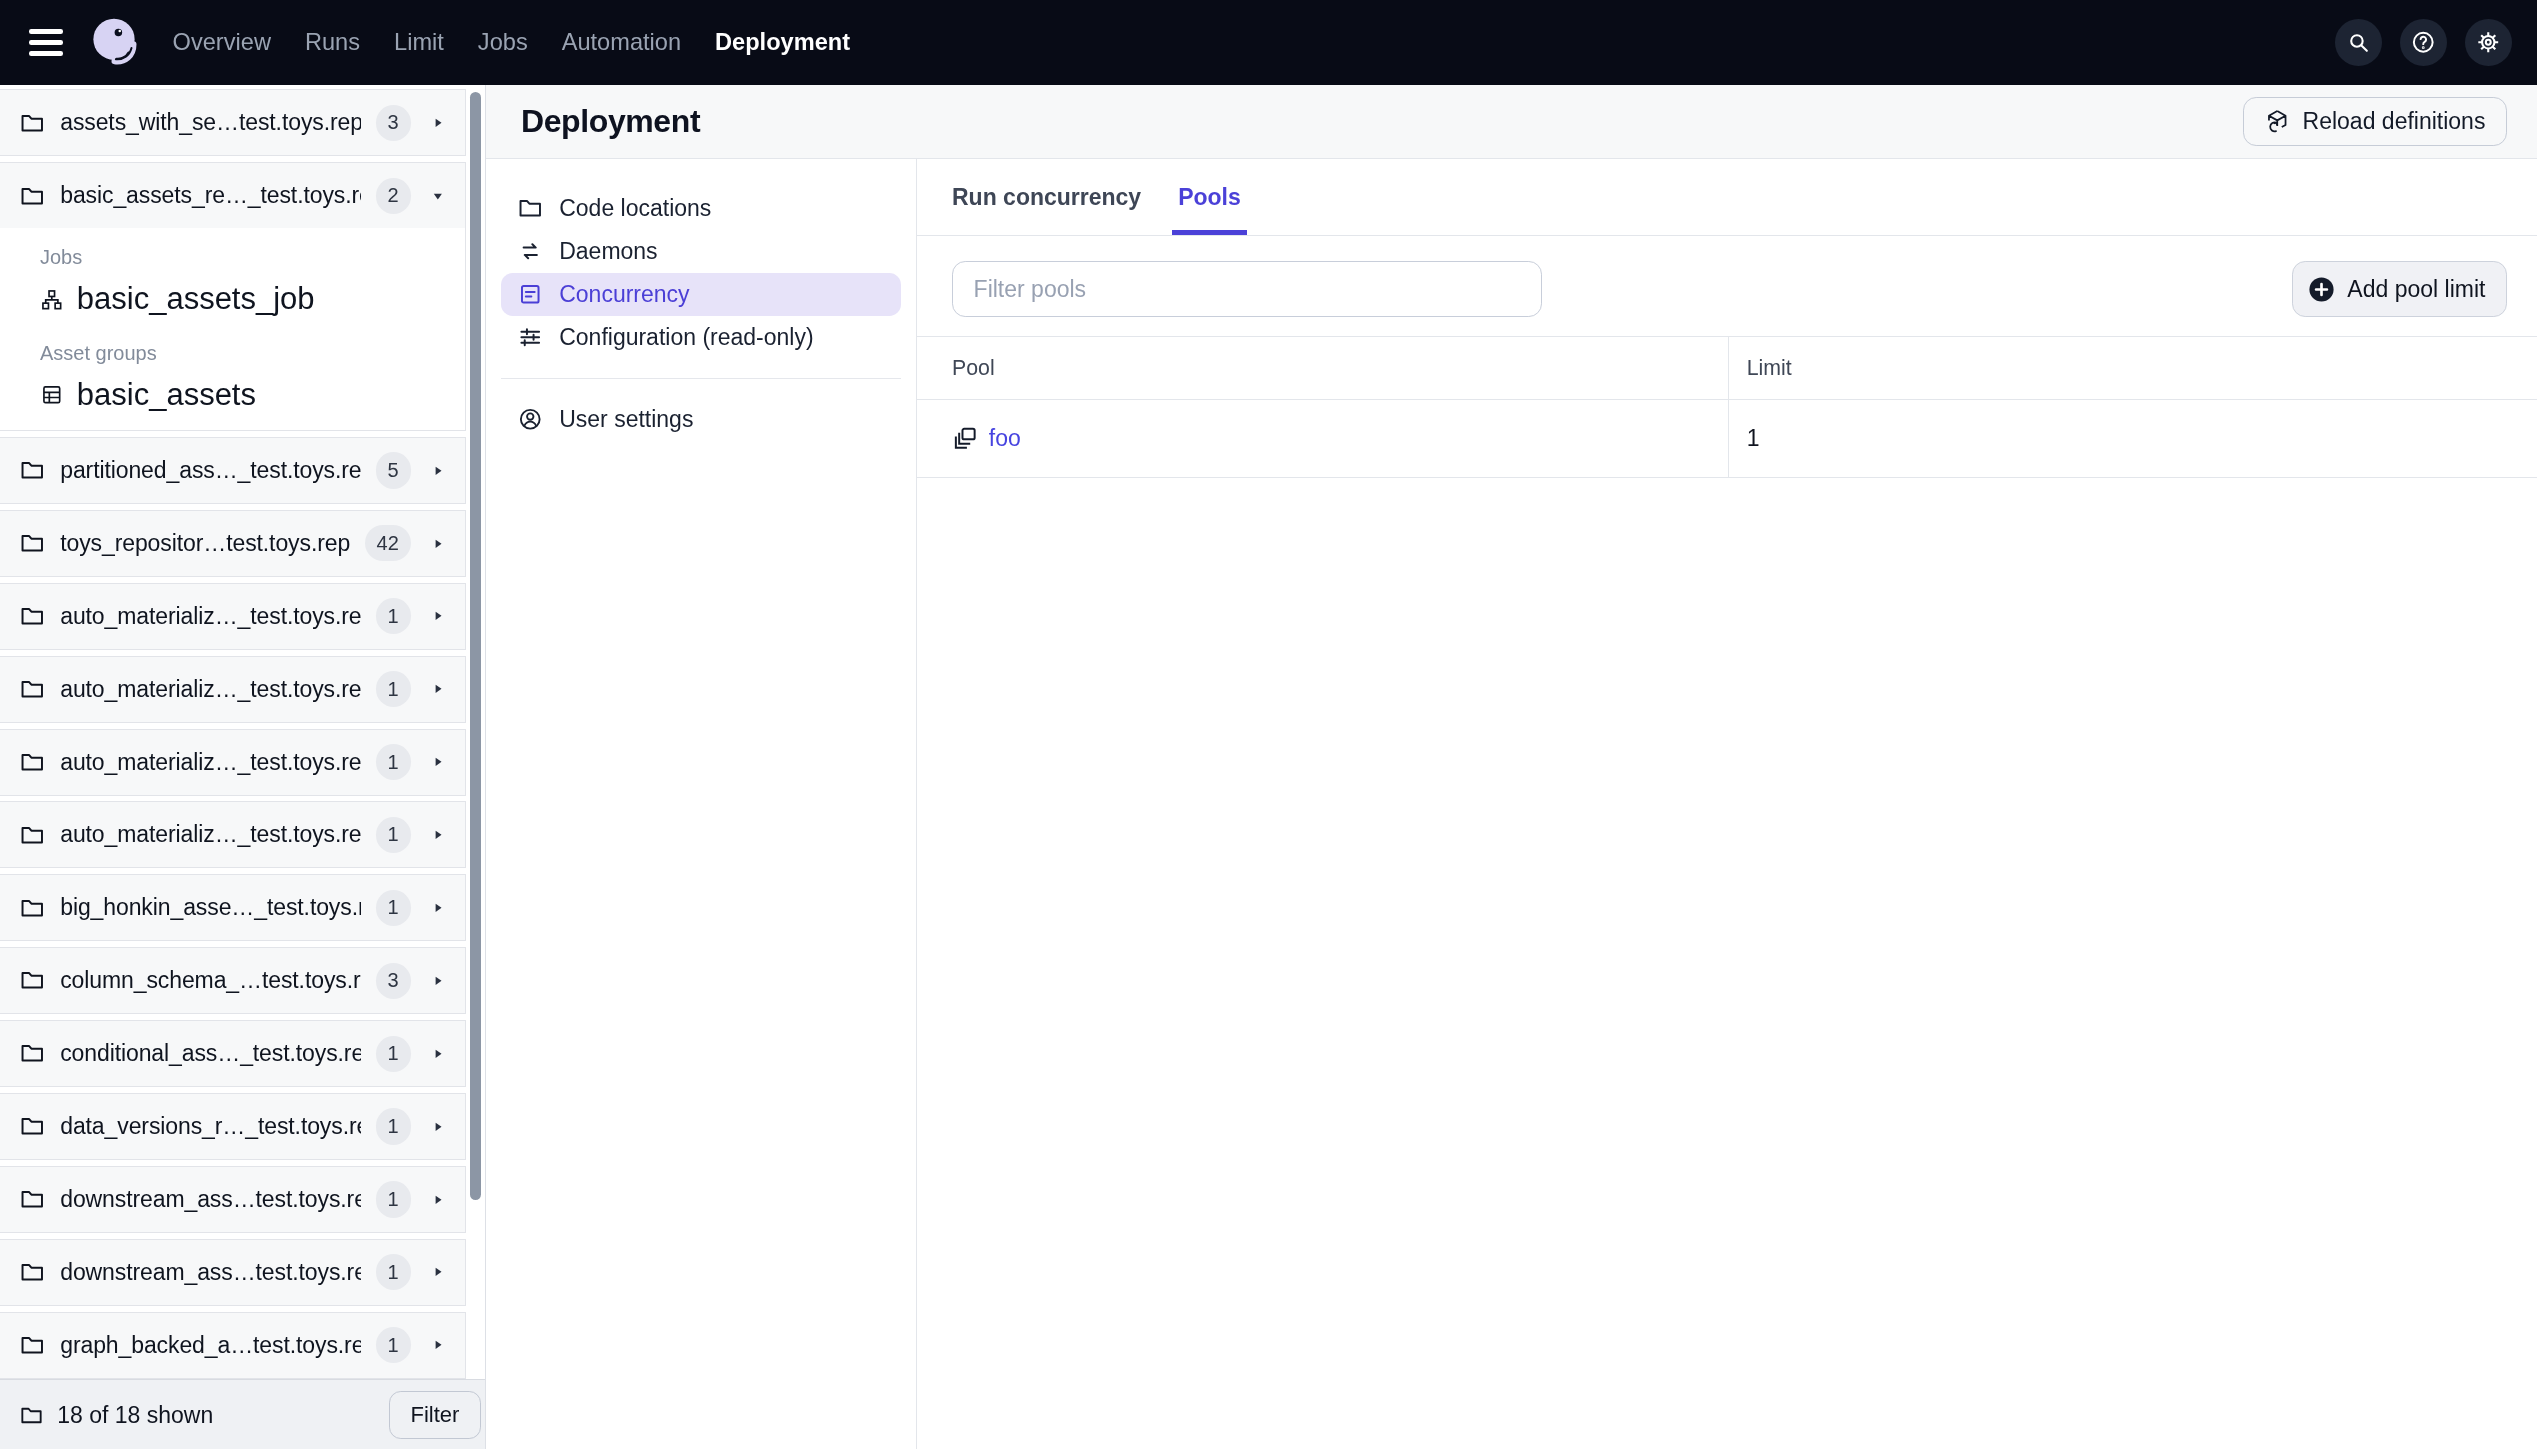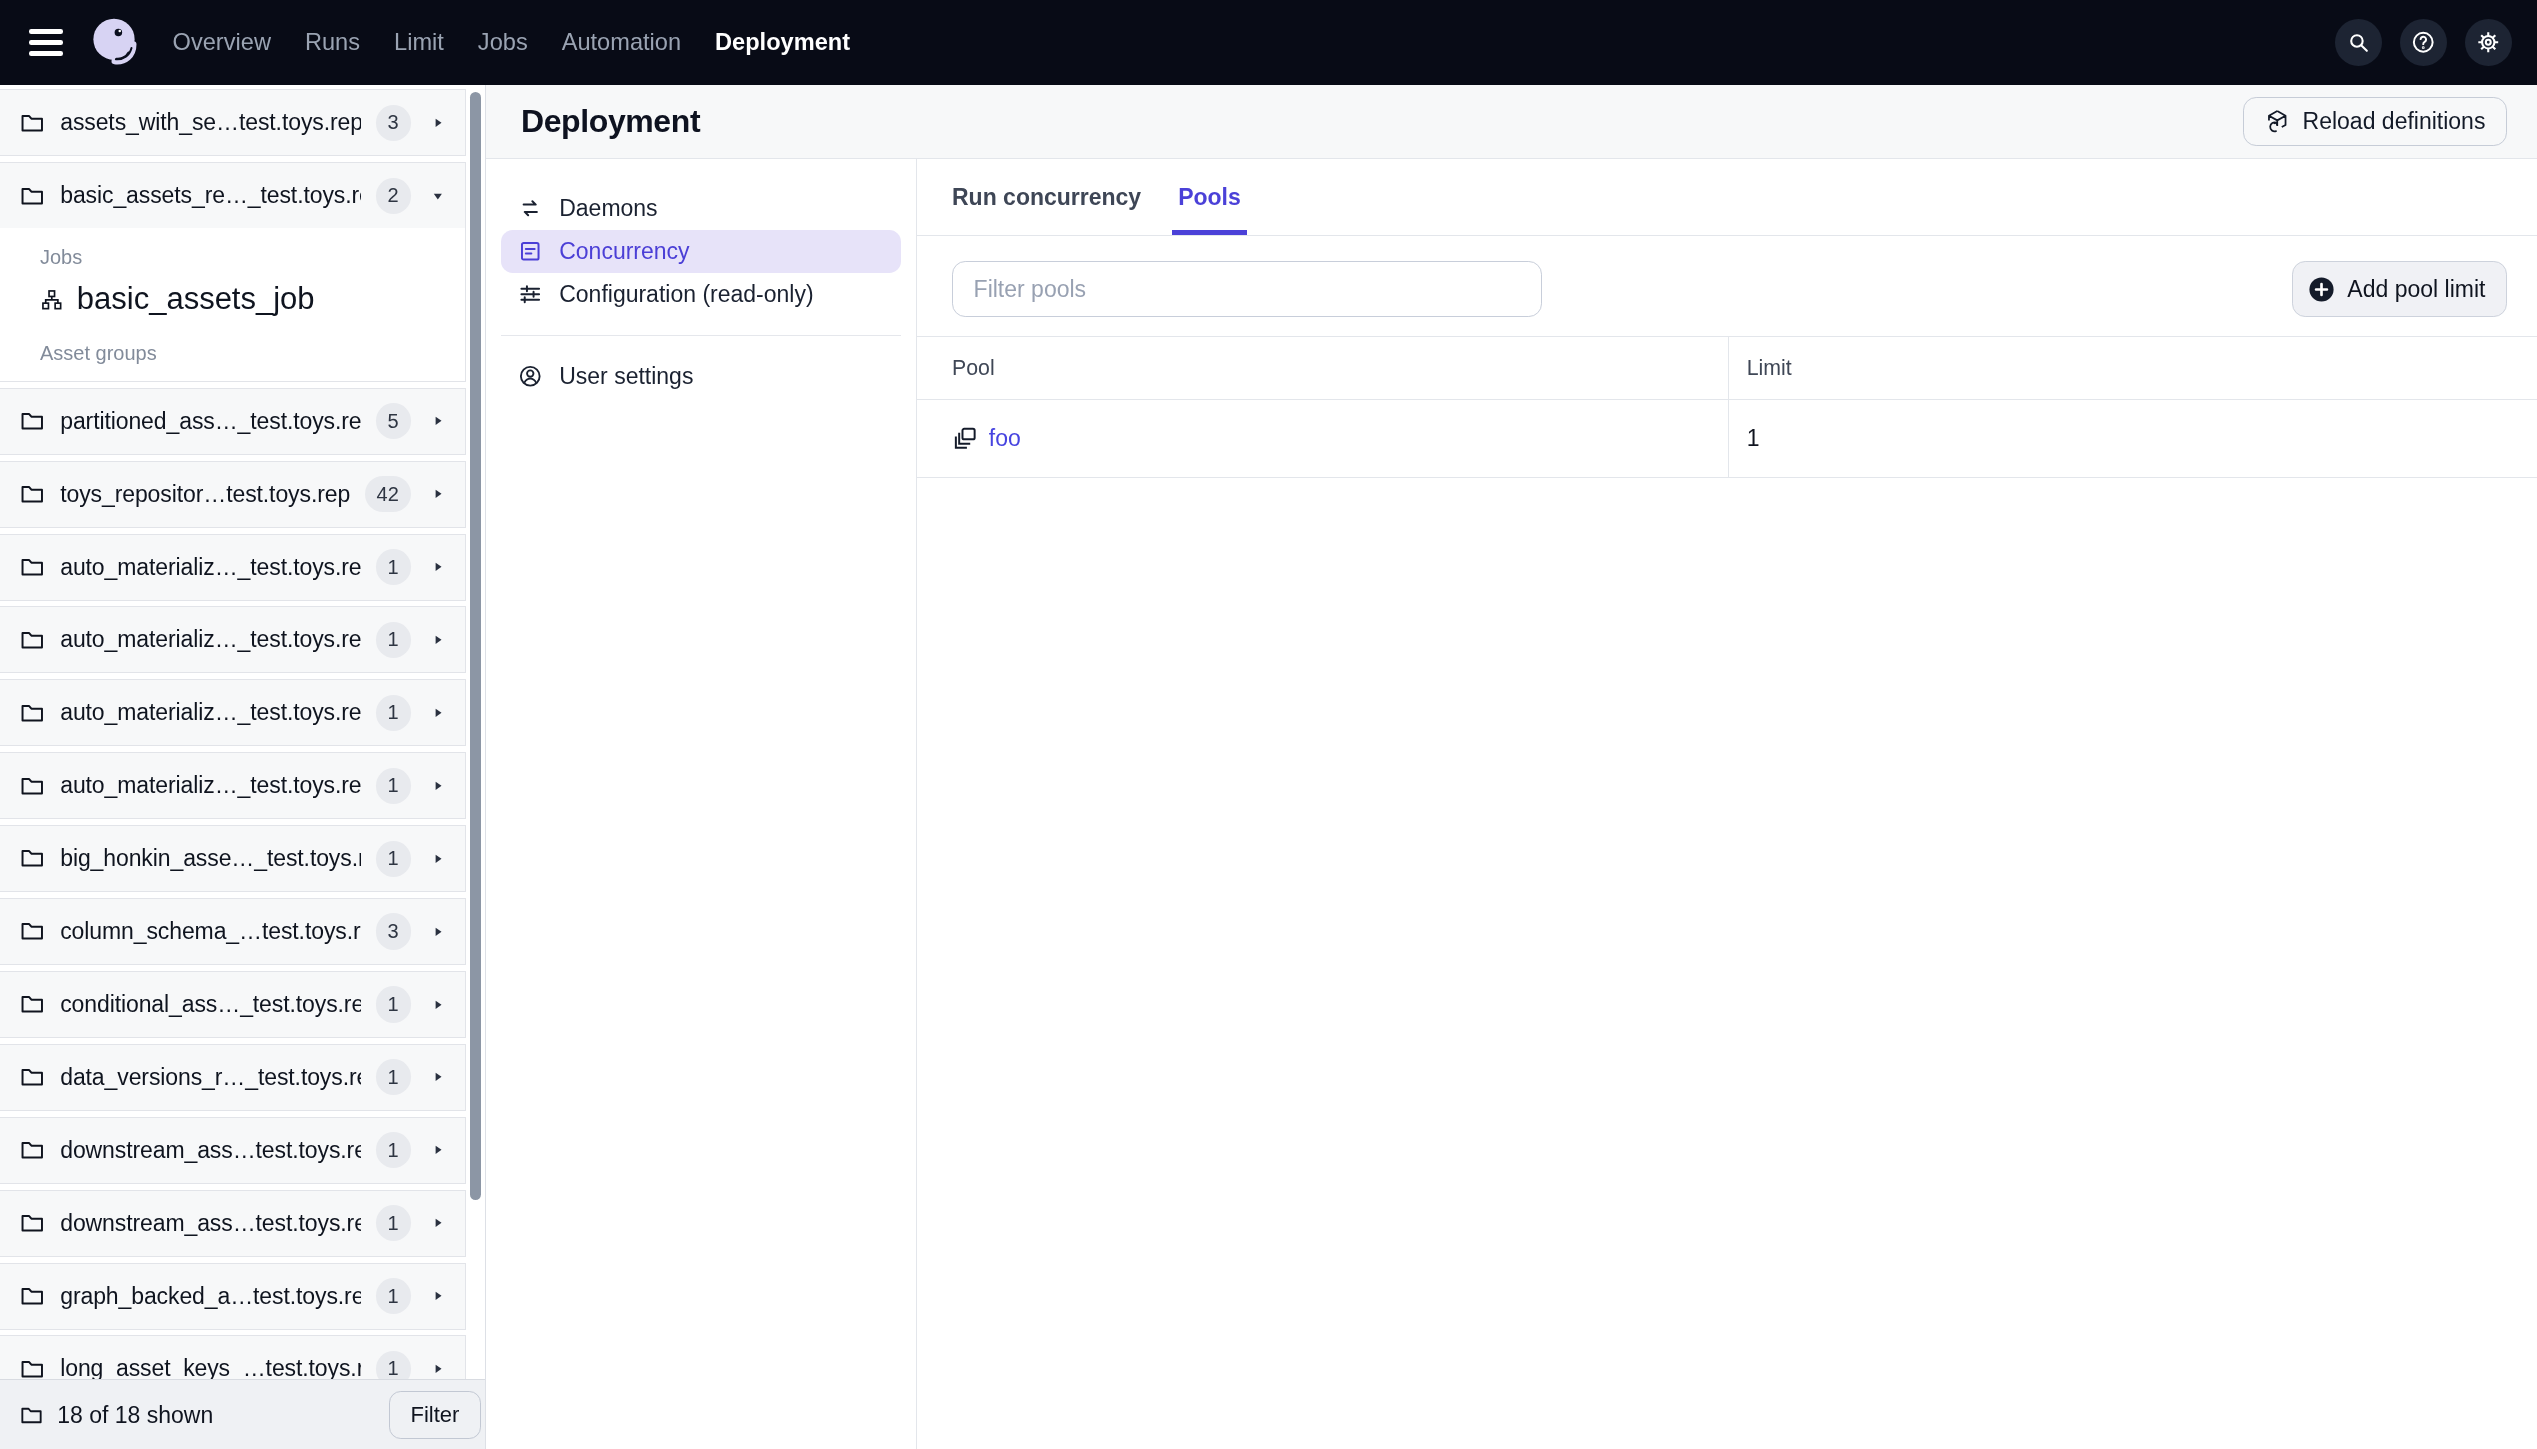--- a/index.html
+++ b/index.html
@@ -234,20 +234,26 @@
       </div>
       <div class="sub">
         <div class="sub-label">Jobs</div>
         <div class="sub-item">
           <svg class="ic" width="23.6" height="23.6" viewBox="0 0 32 32">
               <use href="#i-job"></use>
             </svg>
           <span>basic_assets_job</span>
         </div>
         <div class="sub-label">Asset groups</div>
+        <div class="sub-item">
+          <svg class="ic" width="23.6" height="23.6" viewBox="0 0 32 32">
+              <use href="#i-assetgroup"></use>
+            </svg>
+          <span>basic_assets</span>
+        </div>
       </div>
     </div>
 
     <div class="card">
       <div class="crow">
         <svg class="ic" width="26.5" height="26.5" viewBox="0 0 36 36">
             <use href="#i-folder"></use>
           </svg>
         <span class="name">partitioned_ass…_test.toys.rep</span>
         <span class="badge">5</span>
@@ -471,20 +477,26 @@
     <button class="reload-btn">
       <svg class="ic" width="26.5" height="26.5" viewBox="0 0 36 36">
           <use href="#i-cube-reload"></use>
         </svg>
       <span>Reload definitions</span>
     </button>
   </div>
 
   <div class="content">
     <nav class="deploy-nav">
+      <div class="dn-item">
+        <svg class="ic" width="26.5" height="26.5" viewBox="0 0 36 36">
+            <use href="#i-folder"></use>
+          </svg>
+        <span>Code locations</span>
+      </div>
       <div class="dn-item">
         <svg class="ic" width="26.5" height="26.5" viewBox="0 0 36 36">
             <use href="#i-daemons"></use>
           </svg>
         <span>Daemons</span>
       </div>
       <div class="dn-item selected">
         <svg class="ic" width="26.5" height="26.5" viewBox="0 0 36 36">
             <use href="#i-concurrency"></use>
           </svg>

